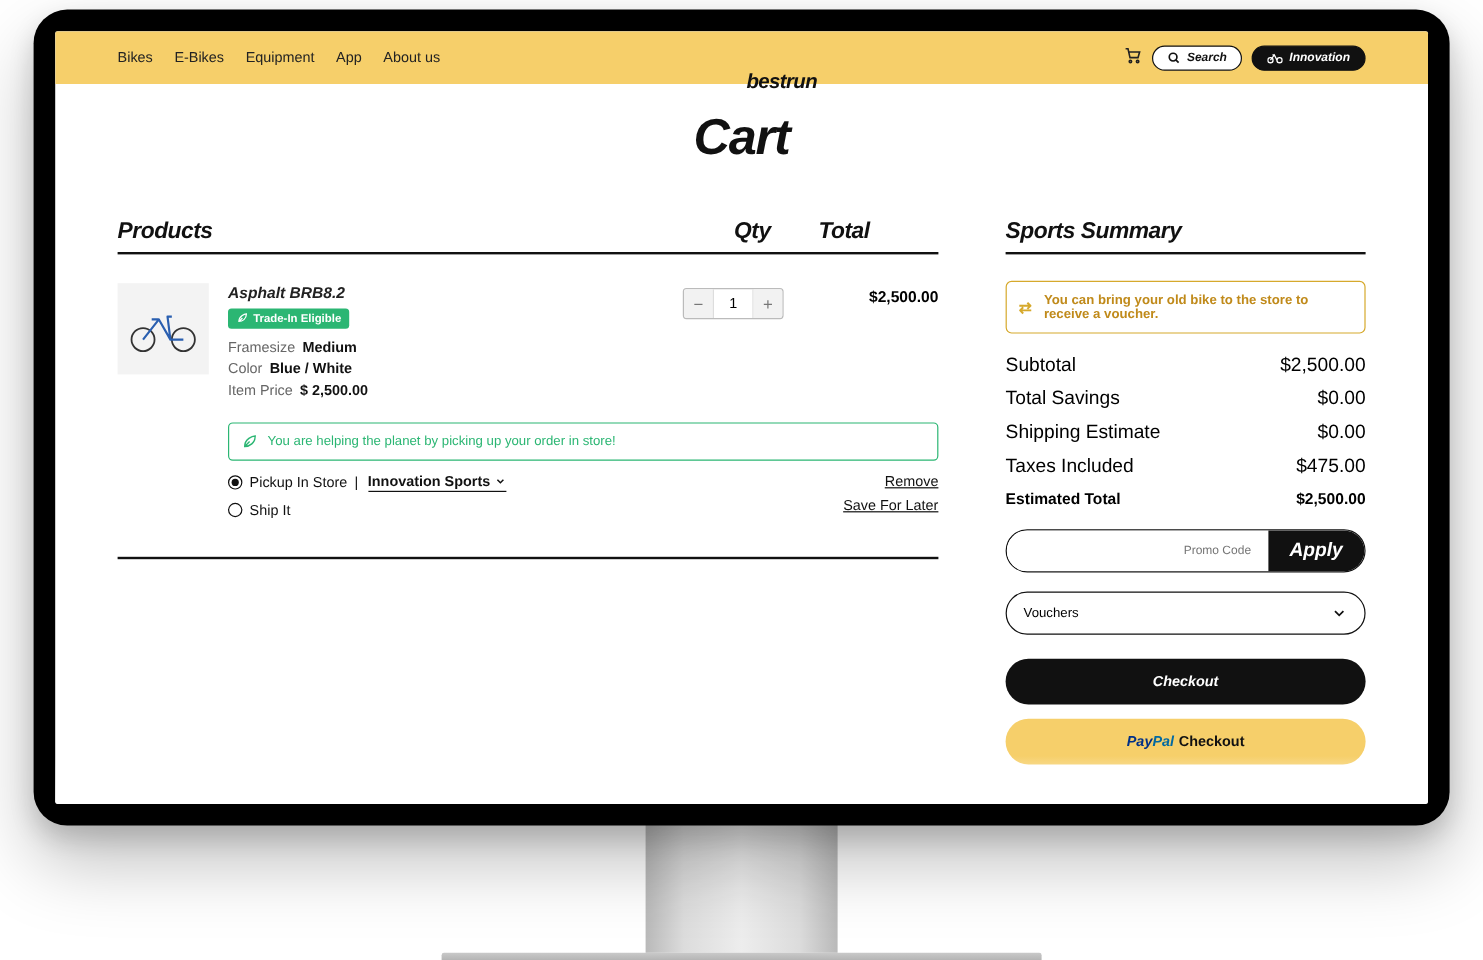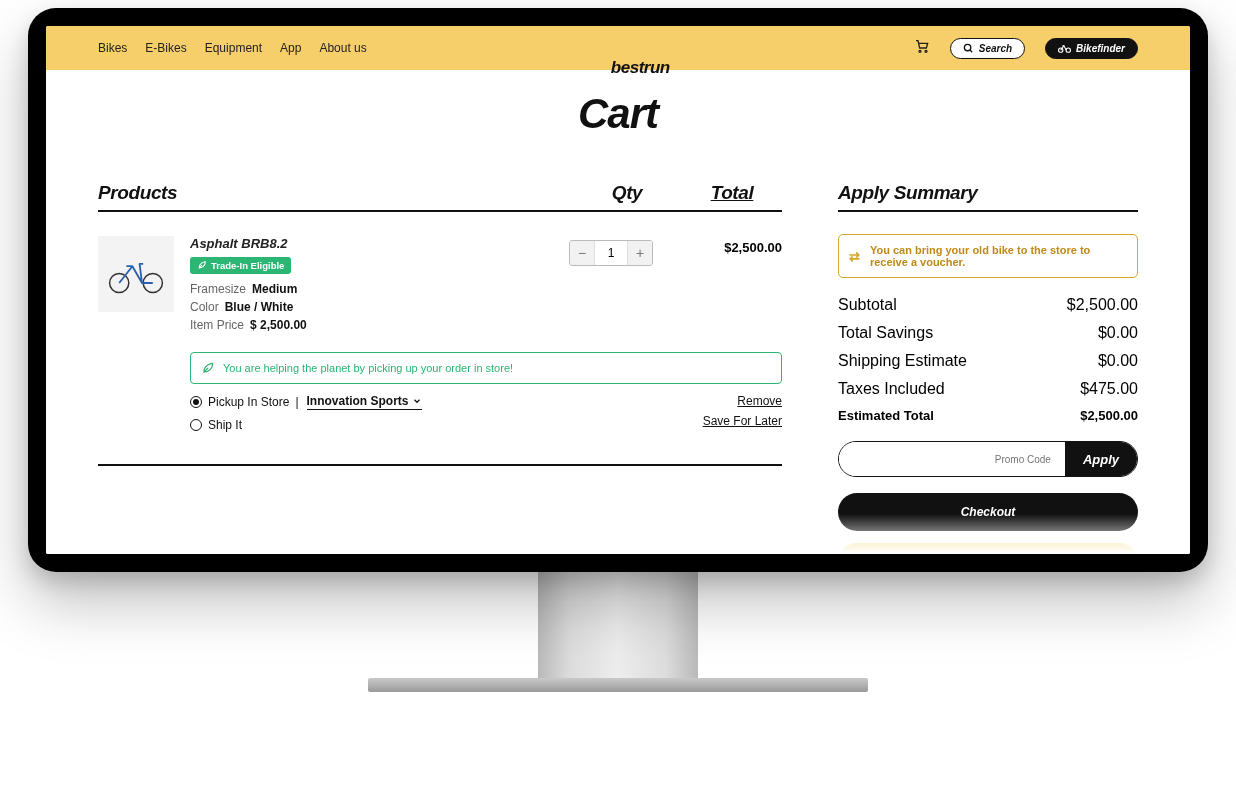--- a/index.html
+++ b/index.html
@@ -11,21 +11,21 @@
     align-items: flex-start;
     min-height: 100vh;
     padding-top: 8px;
   }
   .monitor-wrap {
     position: relative;
     width: 1180px;
   }
   .monitor {
     width: 1180px;
-    height: 564px;
+    height: 680px;
     background: #000;
     border-radius: 28px;
     padding: 18px 18px 18px 18px;
     box-shadow: 0 30px 60px rgba(0,0,0,0.25), 0 10px 20px rgba(0,0,0,0.15);
     position: relative;
   }
   .screen {
     width: 100%;
     height: 100%;
     background: #fff;
@@ -63,21 +63,21 @@
   .brand {
     flex: 1;
     text-align: center;
     font-weight: 900;
     font-style: italic;
     font-size: 17px;
     letter-spacing: -0.5px;
     color: #111;
     margin-top: 40px;
   }
-  .top-actions { display: flex; gap: 20px; }
+  .top-actions { display: flex; gap: 8px; }
   .cart-ico { font-size: 16px; color: #222; }
   .pill {
     display: inline-flex;
     align-items: center;
     gap: 5px;
     border-radius: 16px;
     padding: 4px 12px;
     font-size: 10px;
     font-weight: 700;
     font-style: italic;
@@ -109,21 +109,21 @@
   }
   .section-title {
     font-size: 19px;
     font-weight: 900;
     font-style: italic;
     letter-spacing: -0.4px;
     color: #111;
   }
   .sh-prod { flex: 1; }
   .sh-qty { width: 110px; text-align: center; }
-  .sh-total { width: 100px; text-align: center; text-decoration: underline; }
+  .sh-total { width: 100px; text-align: left; }
 
   .item-row { display: flex; gap: 16px; }
   .thumb {
     width: 76px; height: 76px; background: #f3f3f3;
     display: flex; align-items: center; justify-content: center;
     font-size: 32px; color: #3a6fb5;
   }
   .thumb svg { width: 60px; height: 44px; }
   .item-info { flex: 1; font-size: 12px; color: #222; }
   .item-name { font-weight: 800; font-style: italic; font-size: 13px; margin-bottom: 6px; }
@@ -182,21 +182,21 @@
     font-weight: 700;
     display: flex; gap: 10px; align-items: center;
     margin-bottom: 18px;
   }
   .voucher-notice .arrows { font-size: 13px; line-height: 11px; color: #d6a92c; }
   .sum-row { display: flex; justify-content: space-between; font-size: 16px; margin-bottom: 10px; }
   .sum-row.total { font-weight: 800; font-size: 13px; margin-top: 10px; margin-bottom: 18px; }
 
   .promo-wrap { display: flex; border: 1.5px solid #111; border-radius: 20px; overflow: hidden; height: 36px; margin-bottom: 16px; }
   .promo-input { flex: 1; border: none; outline: none; padding: 0 14px; font-size: 10px; text-align: right; }
-  .promo-apply { background: #111; color: #fff; font-weight: 800; font-style: italic; font-size: 13px; padding: 0 18px; display: flex; align-items: center; cursor: pointer; }
+  .promo-apply { background: #111; color: #fff; font-weight: 800; font-style: italic; font-size: 16px; padding: 0 18px; display: flex; align-items: center; cursor: pointer; }
 
   .vouchers-dd {
     border: 1.5px solid #111; border-radius: 20px; height: 36px;
     display: flex; align-items: center; justify-content: space-between;
     padding: 0 14px; font-size: 11px; cursor: pointer; margin-bottom: 20px;
   }
   .big-btn {
     width: 100%; height: 38px; border-radius: 20px;
     display: flex; align-items: center; justify-content: center;
     font-size: 12px; font-weight: 800; cursor: pointer;
@@ -244,21 +244,21 @@
                 <path d="M20 20l-5-5"></path>
               </svg>
             <span>Search</span>
           </span>
           <span class="pill finder">
             <svg width="13" height="11" viewBox="0 0 24 16" fill="none" stroke="#fff" stroke-width="2">
                 <circle cx="5" cy="11" r="4"></circle>
                 <circle cx="19" cy="11" r="4"></circle>
                 <path d="M5 11 L11 3 L15 11 M11 3 L8 3"></path>
               </svg>
-            <span>Bikefinder</span>
+            <span>Innovation</span>
           </span>
         </div>
       </div>
 
       <div class="content">
         <h1 class="page-title">Cart</h1>
 
         <div class="columns">
 
           <div class="col-left">
@@ -329,21 +329,21 @@
                   <a>Save For Later</a>
                 </div>
               </div>
             </div>
 
             <div class="left-bottom-divider"></div>
           </div>
 
           <div class="col-right">
             <div class="summary-head">
-              <div class="section-title">Apply Summary</div>
+              <div class="section-title">Sports Summary</div>
             </div>
 
             <div class="voucher-notice">
               <span class="arrows">⇄</span>
               <span>You can bring your old bike to the store to receive a voucher.</span>
             </div>
 
             <div class="sum-row">
                 <span>Subtotal</span>
                 <span>$2,500.00</span>
@@ -363,20 +363,26 @@
             <div class="sum-row total">
                 <span>Estimated Total</span>
                 <span>$2,500.00</span>
               </div>
 
             <div class="promo-wrap">
               <input class="promo-input" placeholder="Promo Code" style="">
               <div class="promo-apply">Apply</div>
             </div>
 
+            <div class="vouchers-dd">
+              <span>Vouchers</span>
+              <svg width="14" height="14" viewBox="0 0 24 24" stroke="#111" stroke-width="2.5" fill="none">
+                  <path d="M6 9l6 6 6-6"></path>
+                </svg>
+            </div>
 
             <div class="big-btn btn-checkout">Checkout</div>
             <div class="big-btn btn-paypal">
               <span class="pp-logo"><span class="pp-p1">Pay</span><span class="pp-p2">Pal</span></span>
               <span>Checkout</span>
             </div>
           </div>
         </div>
       </div>
 

